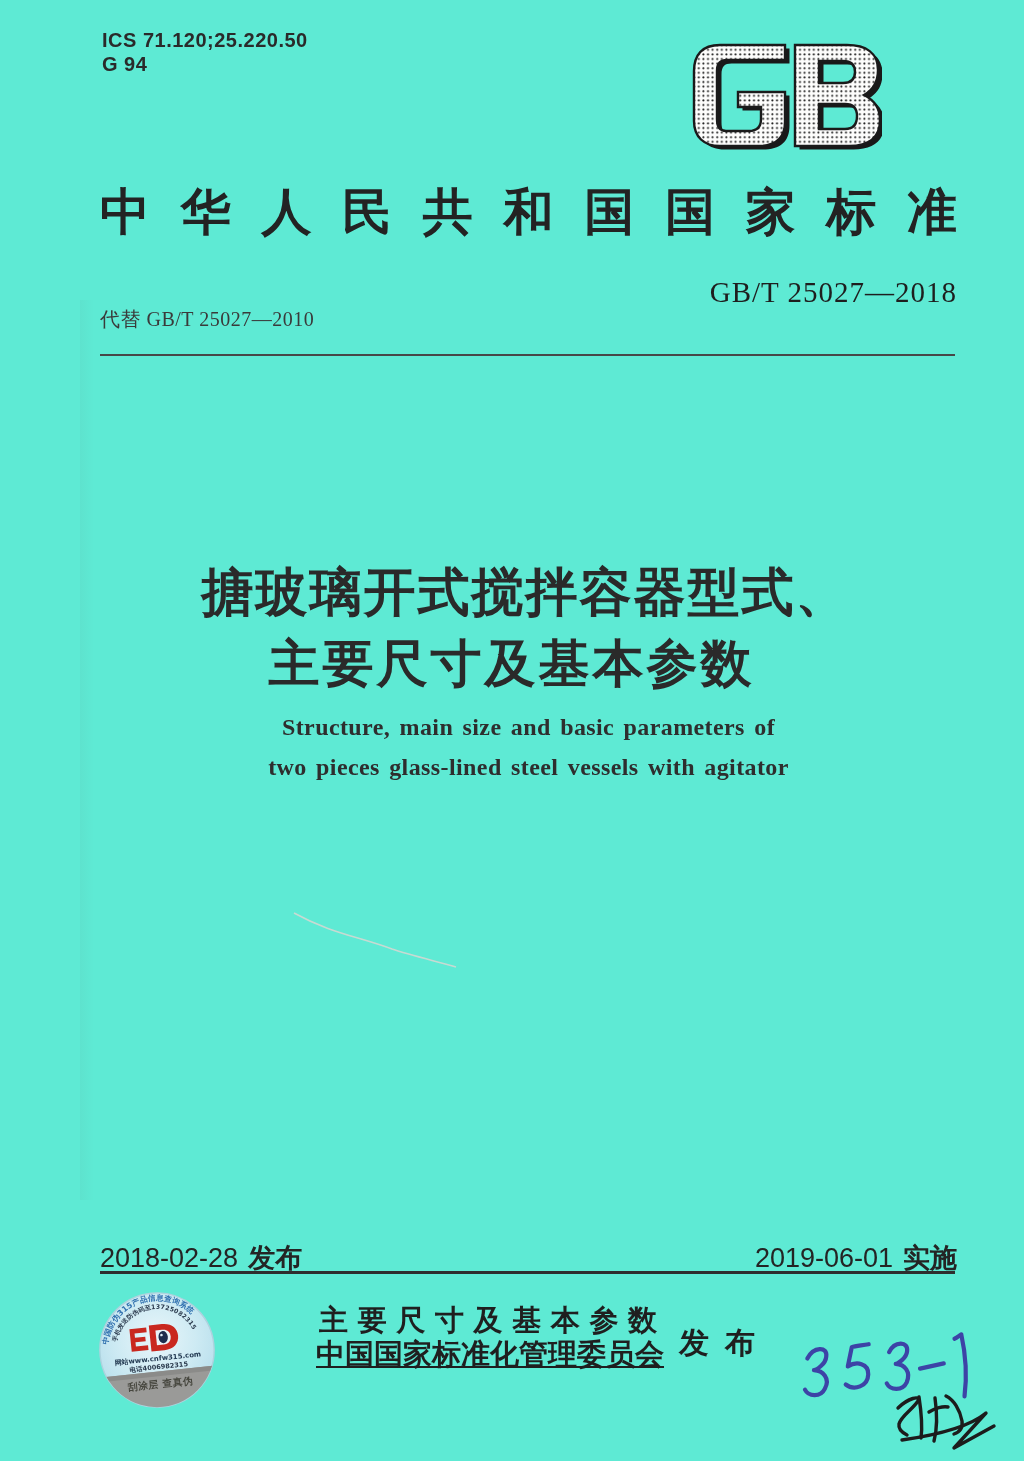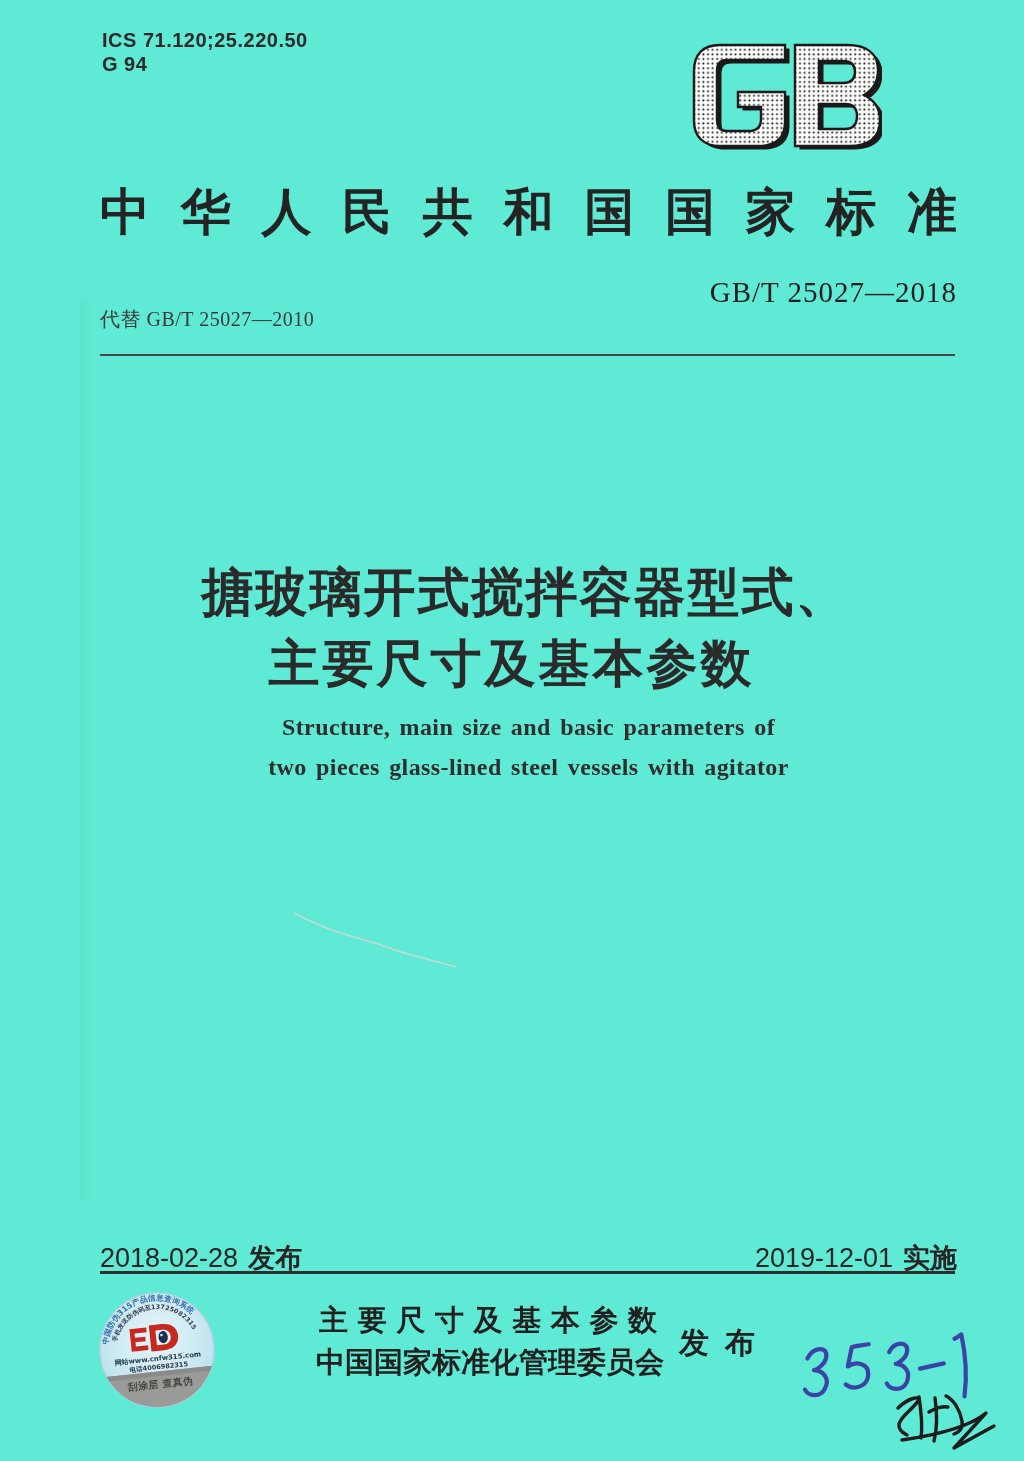--- a/index.html
+++ b/index.html
@@ -35,21 +35,21 @@
   
   .date-row{left:100px;top:1240px;width:857px;display:flex;justify-content:space-between;
        font-family:"Liberation Sans","DejaVu Sans",sans-serif;font-size:27px;
        font-weight:500;color:#242424;}
   .date-row .lbl{margin-left:10px;font-weight:600;}
   .rule-bottom{left:100px;top:1271px;width:855px;height:3px;background:#2e2e2e;}
   
   .publisher{left:300px;top:1303px;width:376px;text-align:center;color:#1f1f1f;
        font-size:29px;font-weight:700;line-height:34px;white-space:nowrap;}
   .pub1{width:338px;margin:0 auto;text-align:justify;text-align-last:justify;}
-  .pub2{width:344px;margin:8px auto;}
+  .pub2{width:344px;margin:0 auto;text-decoration:underline;}
   .publish-label{left:679px;top:1323px;font-size:30px;font-weight:700;color:#1f1f1f;
        letter-spacing:16px;white-space:nowrap;}
   
   .crease{left:290px;top:895px;width:170px;height:80px;pointer-events:none;}
   .edge-shade{left:80px;top:300px;width:14px;height:900px;
        background:linear-gradient(to right,rgba(90,90,90,.05),rgba(0,0,0,0));}
   
   .sticker{left:98px;top:1291px;width:118px;height:118px;transform:rotate(-6deg);}
   .hand-number{left:798px;top:1330px;width:190px;height:78px;}
   .signature{left:888px;top:1388px;width:140px;height:75px;}
@@ -98,21 +98,21 @@
   <svg class="abs crease" viewBox="0 0 170 80">
     <path d="M4,18 C40,38 70,42 102,54 C120,60 145,66 166,72" fill="none" stroke="#d9d7d1" stroke-width="1.6" opacity="0.85"></path>
   </svg>
   <div class="abs edge-shade"></div>
 
   <div class="abs date-row">
     <span>
       <span>2018-02-28</span><span class="lbl">发布</span>
     </span>
     <span>
-      <span>2019-12-01</span><span class="lbl">实施</span>
+      <span>2019-06-01</span><span class="lbl">实施</span>
     </span>
   </div>
 
   <div class="abs rule-bottom"></div>
 
   <div class="abs publisher">
     <div class="pub1">主要尺寸及基本参数</div>
     <div class="pub2">中国国家标准化管理委员会</div>
   </div>
   <div class="abs publish-label">发布</div>

